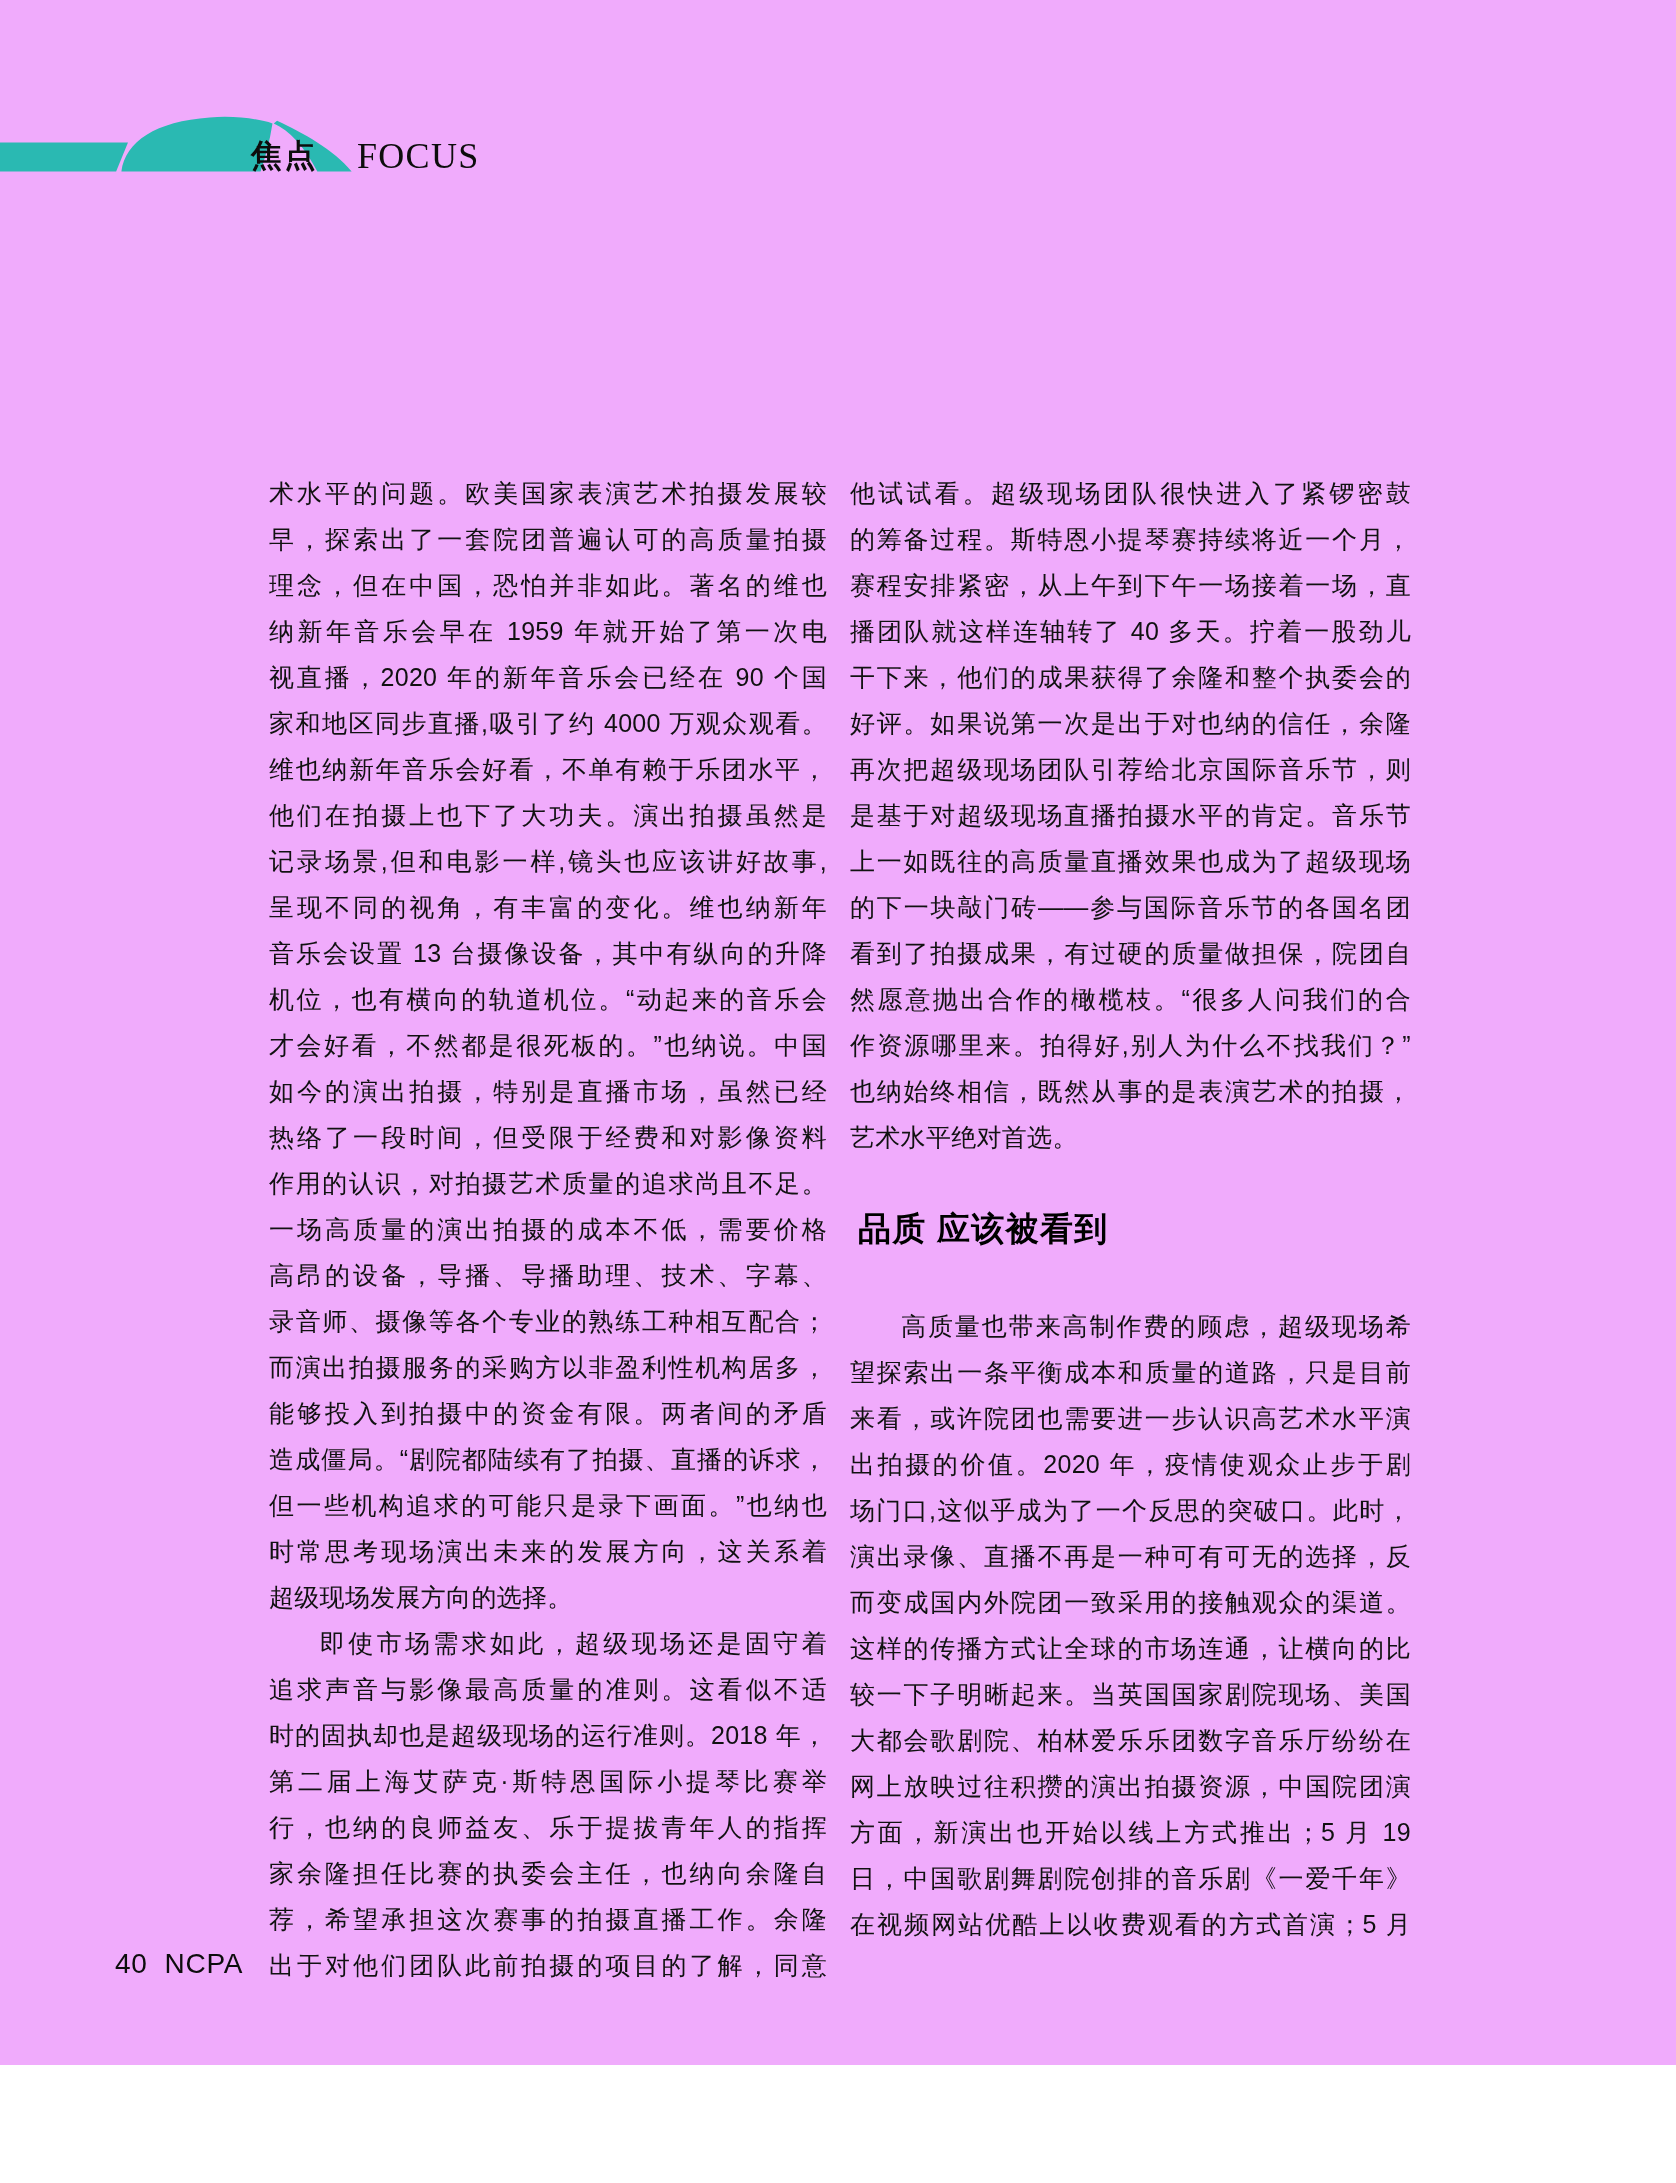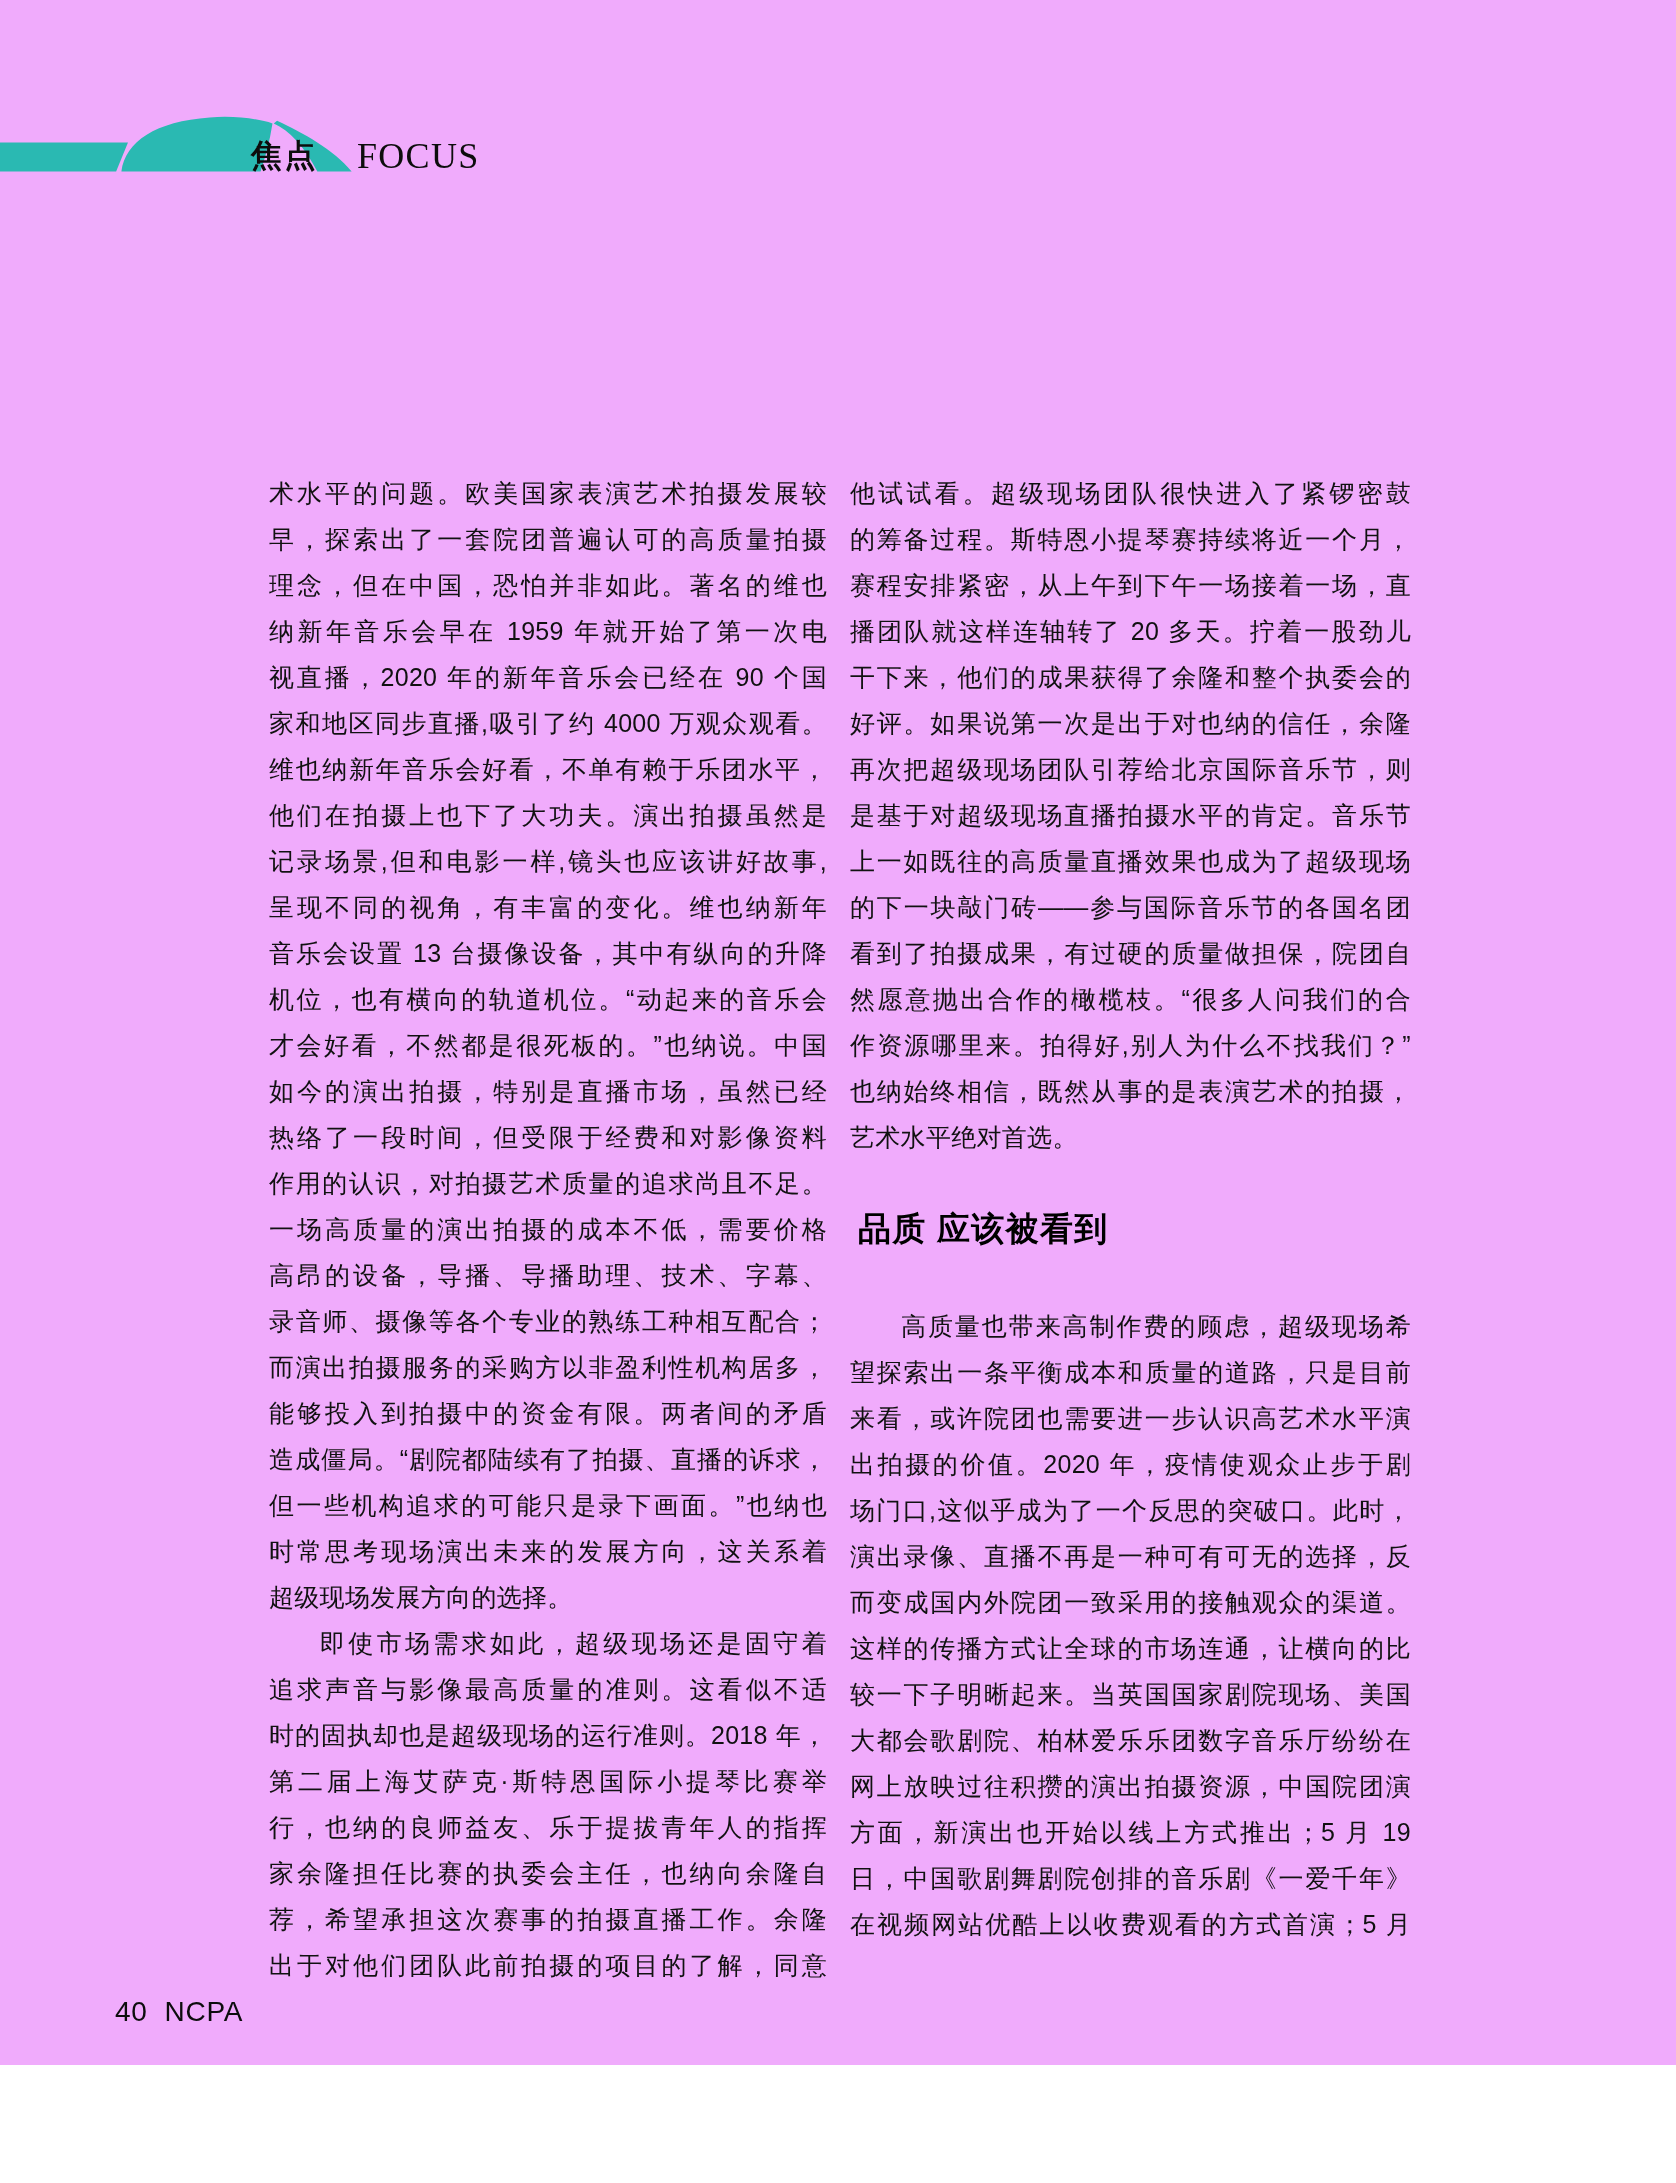--- a/index.html
+++ b/index.html
@@ -42,21 +42,21 @@
   .tline.last{text-align-last:left;}
   .tline.indent{text-indent:51px;}
   .subhead{
     margin:48px 0 54px 8px;
     font-size:33px;font-weight:bold;line-height:41px;
     letter-spacing:1.3px;color:#000000;
     text-align:left;
   }
   
   .footer{
-    position:absolute;left:115px;top:1997px;
+    position:absolute;left:115px;top:1949px;
     font-size:28px;line-height:29px;letter-spacing:0.7px;color:#0d0d0d;
   }
   .footer .journal{margin-left:17px;}
 </style>
 </head>
 <body>
 
 <div class="page">
 
   <header>
@@ -102,21 +102,21 @@
         <div class="tline">第二届上海艾萨克·斯特恩国际小提琴比赛举</div>
         <div class="tline">行，也纳的良师益友、乐于提拔青年人的指挥</div>
         <div class="tline">家余隆担任比赛的执委会主任，也纳向余隆自</div>
         <div class="tline">荐，希望承担这次赛事的拍摄直播工作。余隆</div>
         <div class="tline">出于对他们团队此前拍摄的项目的了解，同意</div>
       </section>
     <section class="col col-right">
         <div class="tline">他试试看。超级现场团队很快进入了紧锣密鼓</div>
         <div class="tline">的筹备过程。斯特恩小提琴赛持续将近一个月，</div>
         <div class="tline">赛程安排紧密，从上午到下午一场接着一场，直</div>
-        <div class="tline">播团队就这样连轴转了 20 多天。拧着一股劲儿</div>
+        <div class="tline">播团队就这样连轴转了 40 多天。拧着一股劲儿</div>
         <div class="tline">干下来，他们的成果获得了余隆和整个执委会的</div>
         <div class="tline">好评。如果说第一次是出于对也纳的信任，余隆</div>
         <div class="tline">再次把超级现场团队引荐给北京国际音乐节，则</div>
         <div class="tline">是基于对超级现场直播拍摄水平的肯定。音乐节</div>
         <div class="tline">上一如既往的高质量直播效果也成为了超级现场</div>
         <div class="tline">的下一块敲门砖——参与国际音乐节的各国名团</div>
         <div class="tline">看到了拍摄成果，有过硬的质量做担保，院团自</div>
         <div class="tline">然愿意抛出合作的橄榄枝。“很多人问我们的合</div>
         <div class="tline">作资源哪里来。拍得好,别人为什么不找我们？”</div>
         <div class="tline">也纳始终相信，既然从事的是表演艺术的拍摄，</div>

